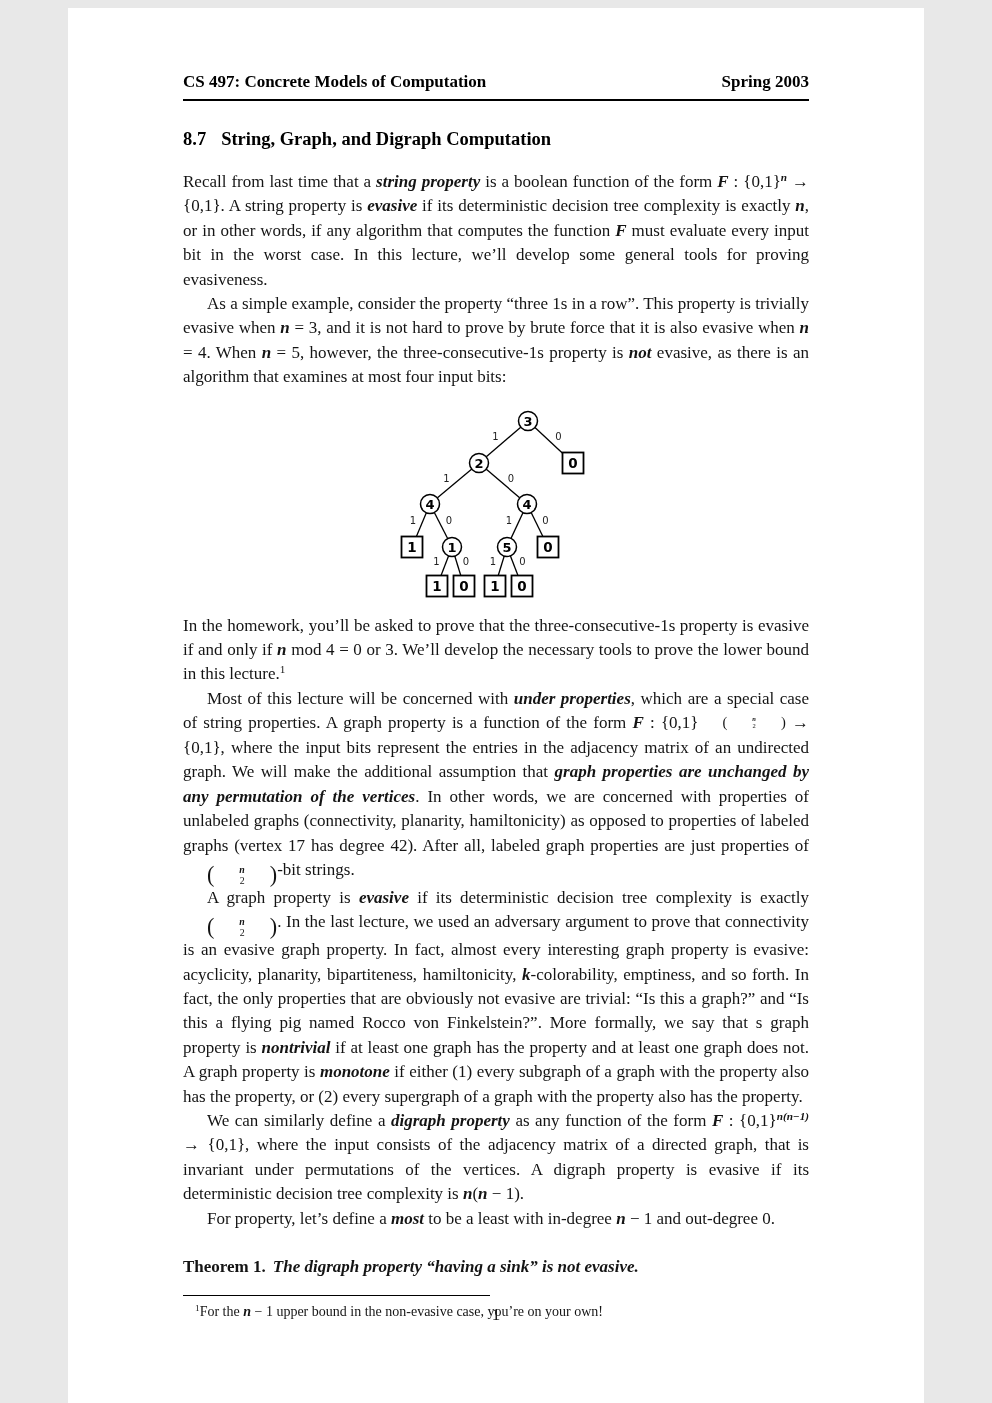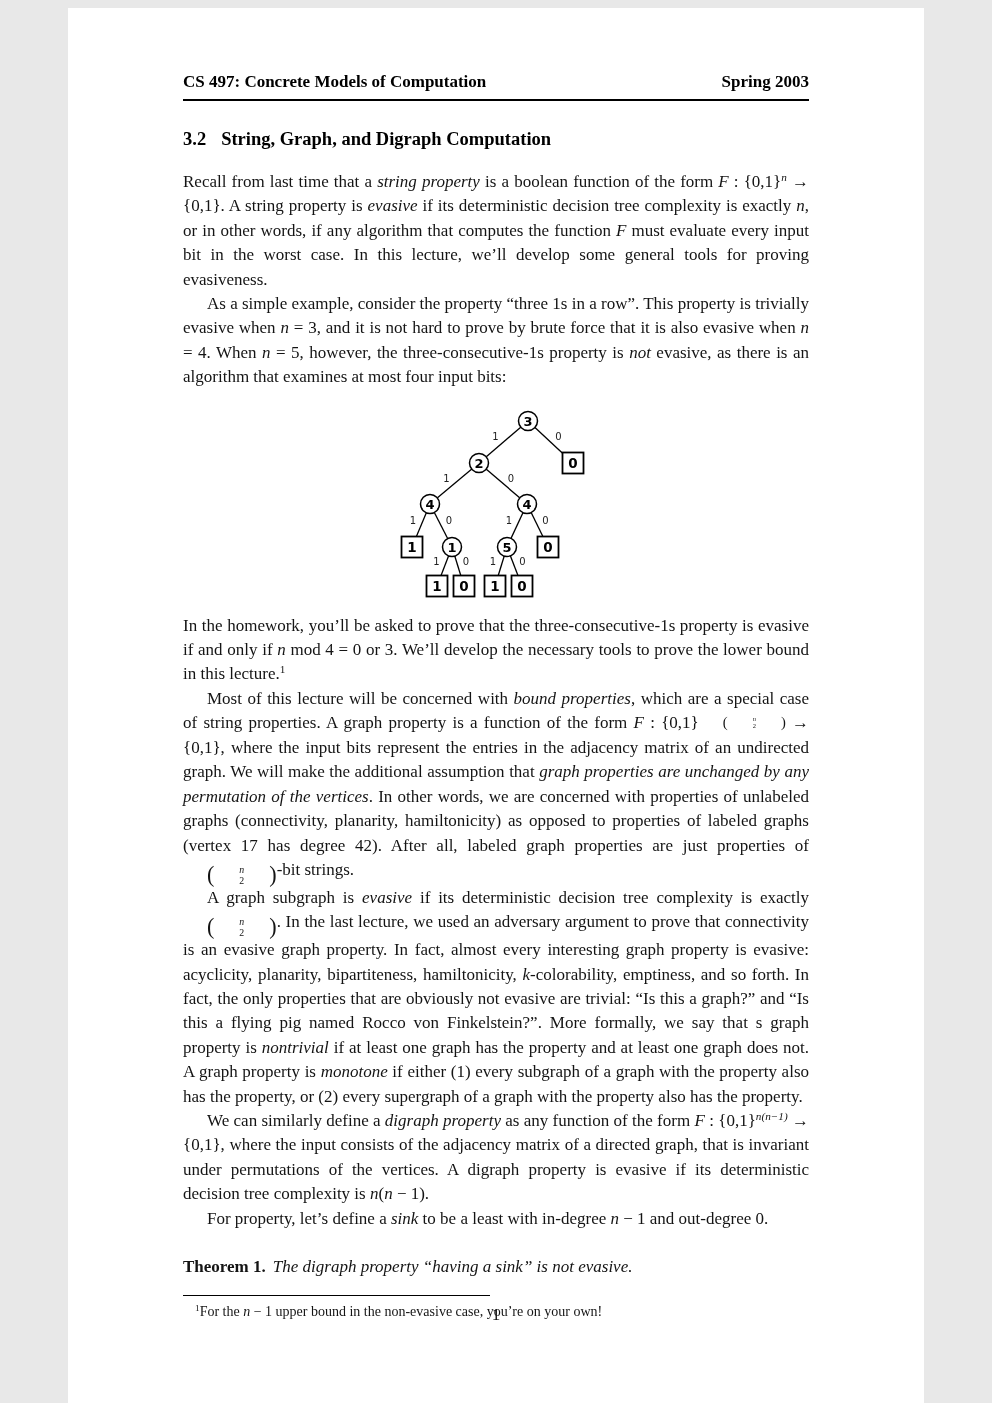--- a/index.html
+++ b/index.html
@@ -10,21 +10,21 @@
   }
   .running-header{display:flex;justify-content:space-between;font-size:17px;font-weight:700;color:#000;}
   .header-rule{border:none;border-top:2.2px solid #000;margin:7px 0 0 0;}
   .h1{margin-top:34px;font-size:23px;font-weight:700;color:#000;}
   .h1 .secnum{margin-right:21px;}
   .h2{margin-top:28px;font-size:18.5px;font-weight:700;color:#000;}
   .h2 .secnum{margin-right:15px;}
   p.body{margin:0;font-size:17px;line-height:24.4px;text-align:justify;}
   p.first{margin-top:20px;}
   p.indent{text-indent:24px;}
-  .it{font-style:italic;}
+  .it{font-style:italic;font-weight:bold;}
   .bf{font-weight:700;}
   sup{font-size:66%;line-height:0;vertical-align:baseline;position:relative;top:-0.55em;}
   .binom{display:inline-flex;align-items:center;line-height:1;vertical-align:-0.40em;}
   .binom .paren{font-size:1.3em;font-weight:400;}
   .binom .stack{display:inline-flex;flex-direction:column;align-items:center;font-size:0.58em;line-height:1.12;padding:0 1px;}
   sup .binom{vertical-align:-0.45em;}
   figure.tree-figure{margin:12px 0 10px 0;display:flex;justify-content:center;}
   .tree-edge{stroke:#000;stroke-width:1.3;}
   .tnode{fill:#fff;stroke:#000;stroke-width:1.5;}
   .tleaf{fill:#fff;stroke:#000;stroke-width:1.8;}
@@ -43,21 +43,21 @@
 <div class="page">
 
   <div class="running-header">
     <span>CS 497: Concrete Models of Computation</span>
     <span>Spring 2003</span>
   </div>
   <hr class="header-rule">
 
 
   <div class="h2">
-    <span class="secnum">3.2</span><span>String, Graph, and Digraph Computation</span>
+    <span class="secnum">8.7</span><span>String, Graph, and Digraph Computation</span>
   </div>
 
   <p class="body first"><span>Recall from last time that a </span><span class="it">string property</span><span> is a boolean function of the form </span><span class="it">F</span><span> : {0,1}</span><sup class="it">n</sup><span> → {0,1}. A string property is </span><span class="it">evasive</span><span> if its deterministic decision tree complexity is exactly </span><span class="it">n</span><span>, or in other words, if any algorithm that computes the function </span><span class="it">F</span><span> must evaluate every input bit in the worst case. In this lecture, we’ll develop some general tools for proving evasiveness.</span></p>
   <p class="body indent"><span>As a simple example, consider the property “three 1s in a row”. This property is trivially evasive when </span><span class="it">n</span><span> = 3, and it is not hard to prove by brute force that it is also evasive when </span><span class="it">n</span><span> = 4. When </span><span class="it">n</span><span> = 5, however, the three-consecutive-1s property is </span><span class="it">not</span><span> evasive, as there is an algorithm that examines at most four input bits:</span></p>
 
   <figure class="tree-figure">
     <svg width="204" height="202" xmlns="http://www.w3.org/2000/svg" viewBox="398 408 204 202">
         <line x1="532" y1="427" x2="483" y2="469" class="tree-edge"></line>
         <line x1="532" y1="427" x2="577" y2="469" class="tree-edge"></line>
         <line x1="483" y1="469" x2="434" y2="510" class="tree-edge"></line>
@@ -105,45 +105,45 @@
         <rect x="457.5" y="581.5" width="21" height="21" class="tleaf"></rect>
         <text x="468" y="596.5" text-anchor="middle" class="tleaf-label">0</text>
         <rect x="488.5" y="581.5" width="21" height="21" class="tleaf"></rect>
         <text x="499" y="596.5" text-anchor="middle" class="tleaf-label">1</text>
         <rect x="515.5" y="581.5" width="21" height="21" class="tleaf"></rect>
         <text x="526" y="596.5" text-anchor="middle" class="tleaf-label">0</text>
       </svg>
   </figure>
 
   <p class="body"><span>In the homework, you’ll be asked to prove that the three-consecutive-1s property is evasive if and only if </span><span class="it">n</span><span> mod 4 = 0 or 3. We’ll develop the necessary tools to prove the lower bound in this lecture.</span><sup>1</sup></p>
-  <p class="body indent"><span>Most of this lecture will be concerned with </span><span class="it">bound properties</span><span>, which are a special case of string properties. A graph property is a function of the form </span><span class="it">F</span><span> : {0,1}</span><sup><span class="binom">
+  <p class="body indent"><span>Most of this lecture will be concerned with </span><span class="it">under properties</span><span>, which are a special case of string properties. A graph property is a function of the form </span><span class="it">F</span><span> : {0,1}</span><sup><span class="binom">
           <span class="paren">(</span>
           <span class="stack">
             <span class="it">n</span>
             <span>2</span>
           </span>
           <span class="paren">)</span>
         </span></sup><span> → {0,1}, where the input bits represent the entries in the adjacency matrix of an undirected graph. We will make the additional assumption that </span><span class="it">graph properties are unchanged by any permutation of the vertices</span><span>. In other words, we are concerned with properties of unlabeled graphs (connectivity, planarity, hamiltonicity) as opposed to properties of labeled graphs (vertex 17 has degree 42). After all, labeled graph properties are just properties of </span><span><span class="binom">
           <span class="paren">(</span>
           <span class="stack">
             <span class="it">n</span>
             <span>2</span>
           </span>
           <span class="paren">)</span>
         </span></span><span>-bit strings.</span></p>
-  <p class="body indent"><span>A graph subgraph is </span><span class="it">evasive</span><span> if its deterministic decision tree complexity is exactly </span><span><span class="binom">
+  <p class="body indent"><span>A graph property is </span><span class="it">evasive</span><span> if its deterministic decision tree complexity is exactly </span><span><span class="binom">
           <span class="paren">(</span>
           <span class="stack">
             <span class="it">n</span>
             <span>2</span>
           </span>
           <span class="paren">)</span>
         </span></span><span>. In the last lecture, we used an adversary argument to prove that connectivity is an evasive graph property. In fact, almost every interesting graph property is evasive: acyclicity, planarity, bipartiteness, hamiltonicity, </span><span class="it">k</span><span>-colorability, emptiness, and so forth. In fact, the only properties that are obviously not evasive are trivial: “Is this a graph?” and “Is this a flying pig named Rocco von Finkelstein?”. More formally, we say that s graph property is </span><span class="it">nontrivial</span><span> if at least one graph has the property and at least one graph does not. A graph property is </span><span class="it">monotone</span><span> if either (1) every subgraph of a graph with the property also has the property, or (2) every supergraph of a graph with the property also has the property.</span></p>
   <p class="body indent"><span>We can similarly define a </span><span class="it">digraph property</span><span> as any function of the form </span><span class="it">F</span><span> : {0,1}</span><sup class="it">n(n−1)</sup><span> → {0,1}, where the input consists of the adjacency matrix of a directed graph, that is invariant under permutations of the vertices. A digraph property is evasive if its deterministic decision tree complexity is </span><span class="it">n</span><span>(</span><span class="it">n</span><span> − 1).</span></p>
-  <p class="body indent"><span>For property, let’s define a </span><span class="it">sink</span><span> to be a least with in-degree </span><span class="it">n</span><span> − 1 and out-degree 0.</span></p>
+  <p class="body indent"><span>For property, let’s define a </span><span class="it">most</span><span> to be a least with in-degree </span><span class="it">n</span><span> − 1 and out-degree 0.</span></p>
 
   <p class="theorem"><span class="bf">Theorem 1.</span><span class="it">The digraph property “having a sink” is not evasive.</span></p>
 
   <hr class="footnote-rule">
   <p class="footnote"><sup>1</sup><span>For the </span><span class="it">n</span><span> − 1 upper bound in the non-evasive case, you’re on your own!</span></p>
 
   <div class="pageno">1</div>
 </div>
 
 </body></html>

